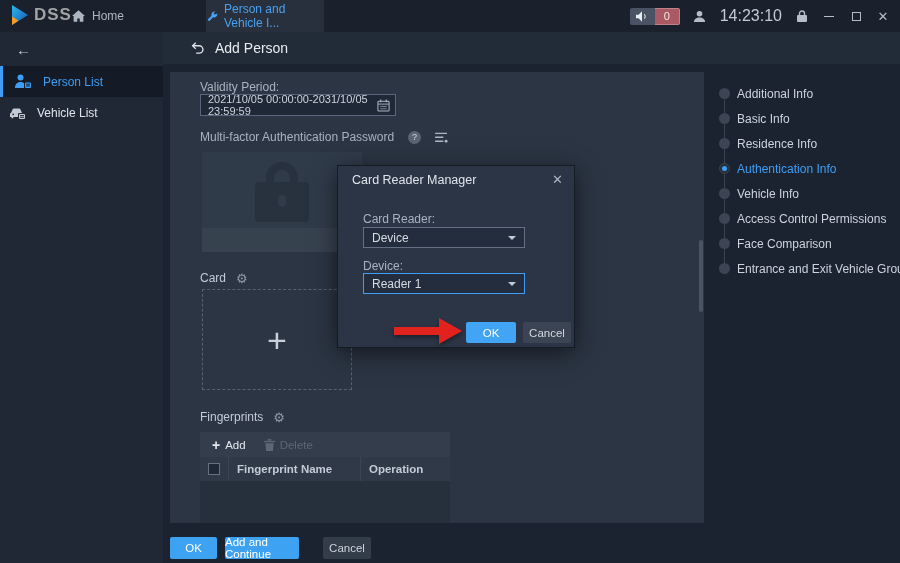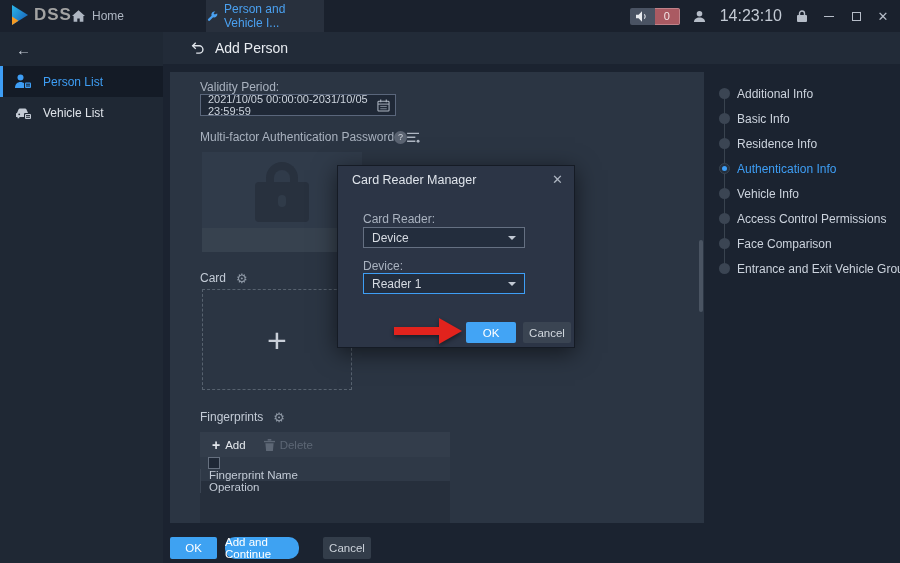--- a/index.html
+++ b/index.html
@@ -25,56 +25,56 @@
     color:#f3e6e7; font-size:11px; display:flex; align-items:center; justify-content:center; }
   .clock { color:#c3cad4; font-size:16px; }
   .winbtn { color:#b6bdc8; cursor:pointer; display:flex; align-items:center; justify-content:center; width:14px; height:16px; }
   .min-glyph { width:10px; height:1px; background:#b6bdc8; }
   .max-glyph { width:9px; height:9px; border:1px solid #b6bdc8; }
   .close-glyph { font-size:13px; line-height:1; }
 
   
   .sidebar { position:absolute; left:0; top:32px; width:163px; height:531px; background:#1f2834; z-index:4; }
   .sidebar-back { height:34px; display:flex; align-items:center; padding-left:16px; cursor:pointer; }
-  .side-item { position:relative; height:31px; display:flex; align-items:center; gap:11px; padding-left:15px; color:#dfe4ea; cursor:pointer; }
+  .side-item { position:relative; height:31px; display:flex; align-items:center; gap:11px; padding-left:9px; color:#dfe4ea; cursor:pointer; }
   .side-item.selected { background:#141b26; color:#3e9ef5; border-left:3px solid #3e9ef5; padding-left:12px; }
 
   
   .page-header { position:absolute; left:163px; top:32px; width:737px; height:32px; background:#222b38;
     display:flex; align-items:center; gap:10px; padding-left:27px; color:#e8ecf1; font-size:14px; z-index:3; }
   .back-undo { cursor:pointer; display:flex; }
 
   
   .main-panel { position:absolute; left:170px; top:72px; width:534px; height:451px; background:#2b3543; }
   .fld-label { color:#a9b2bf; font-size:12px; }
   .date-input { position:absolute; left:30px; top:22px; width:196px; height:22px; background:#1f2836;
     border:1px solid #5a667b; color:#ccd3dc; font-size:11px; display:flex; align-items:center;
     justify-content:space-between; padding:0 5px 0 7px; cursor:pointer; }
-  .mfa-row { position:absolute; left:30px; top:58px; display:flex; align-items:center; gap:0; }
+  .mfa-row { position:absolute; left:30px; top:58px; display:flex; align-items:center; gap:14px; }
   .help-ic { width:13px; height:13px; border-radius:50%; background:#5b6472; color:#d4d9e0; font-size:9px;
     display:flex; align-items:center; justify-content:center; cursor:pointer; }
   .lock-panel { position:absolute; left:32px; top:80px; width:160px; height:100px; background:#303b4a; }
   .lock-panel-bottom { position:absolute; left:0; bottom:0; width:100%; height:24px; background:#37424f; }
   .biglock { position:absolute; left:53px; top:30px; width:54px; height:40px; background:#28313e; border-radius:4px; }
   .biglock::before { content:""; position:absolute; left:11px; top:-20px; width:16px; height:20px;
     border:8px solid #28313e; border-bottom:none; border-radius:16px 16px 0 0; }
   .biglock::after { content:""; position:absolute; left:23px; top:13px; width:8px; height:12px;
     border-radius:4px; background:#303b49; }
   .gear { color:#8f99a6; font-size:13px; cursor:pointer; line-height:1; }
   .card-row { position:absolute; left:30px; top:199px; display:flex; align-items:center; gap:10px; }
   .card-box { position:absolute; left:32px; top:217px; width:150px; height:101px; border:1px dashed #57626f;
     display:flex; align-items:center; justify-content:center; cursor:pointer; }
   .card-plus { font-size:34px; font-weight:100; color:#c9cfd8; line-height:1; }
   .fp-row { position:absolute; left:30px; top:338px; display:flex; align-items:center; gap:10px; }
   .fp-table { position:absolute; left:30px; top:360px; width:250px; height:91px; background:#262f3c; overflow:hidden; }
   .fp-toolbar { height:25px; background:#333d4b; display:flex; align-items:center; gap:18px; padding-left:12px; font-size:11.5px; }
   .fp-add { display:flex; align-items:center; gap:5px; color:#e3e7ec; cursor:pointer; }
   .fp-add-plus { font-size:14px; font-weight:bold; line-height:1; }
   .fp-del { display:flex; align-items:center; gap:5px; color:#5d6775; cursor:default; }
-  .fp-header { height:24px; background:#2f3947; display:flex; align-items:stretch; font-size:11.5px; color:#c3cbd6; font-weight:normal;flex-direction:column; }
+  .fp-header { height:24px; background:#2f3947; display:flex; align-items:stretch; font-size:11.5px; color:#c3cbd6; font-weight:bold; }
   .fp-cell { display:flex; align-items:center; }
   .cb-cell { width:28px; justify-content:center; }
   .checkbox { width:12px; height:12px; border:1px solid #66707f; background:#1f2836; cursor:pointer; }
   .name-cell { width:132px; border-left:1px solid #3a4452; padding-left:8px; }
   .op-cell { flex:1; border-left:1px solid #3a4452; padding-left:8px; }
   .scroll-thumb { position:absolute; right:1px; top:168px; width:4px; height:72px; background:#4a5462; border-radius:2px; cursor:pointer; }
 
   
   .modal { position:absolute; left:337px; top:165px; width:238px; height:183px; background:#2c3546;
     border:1px solid #151b25; box-shadow:0 5px 22px rgba(0,0,0,.55); z-index:20; }
@@ -106,21 +106,21 @@
   .step .dot { position:absolute; left:6px; top:7px; width:11px; height:11px; border-radius:50%; background:#3b4553; }
   .step.active { color:#3e9ef5; }
   .step.active .dot { background:#242e3c; border:1px solid #39434f; }
   .step.active .dot::after { content:""; position:absolute; left:2px; top:2px; width:5px; height:5px; border-radius:50%; background:#3e9ef5; }
 
   
   .foot-btn { position:absolute; top:537px; height:22px; border-radius:2px; font-size:11.5px;
     display:flex; align-items:center; justify-content:center; cursor:pointer; }
   .fb-blue { background:#3ea2f2; color:#ffffff; }
   .fb-ok { left:170px; width:47px; }
-  .fb-addc { left:225px; width:74px;border-radius:10px; }
+  .fb-addc { left:225px; width:74px; }
   .fb-cancel { left:323px; width:48px; background:#333d4a; color:#ccd2da; }
 </style>
 </head>
 <body>
 
 <div class="topbar">
   <div class="logo">
     <span style="display:flex;">
       <svg width="20" height="22" viewBox="0 0 20 22">
         <defs>

